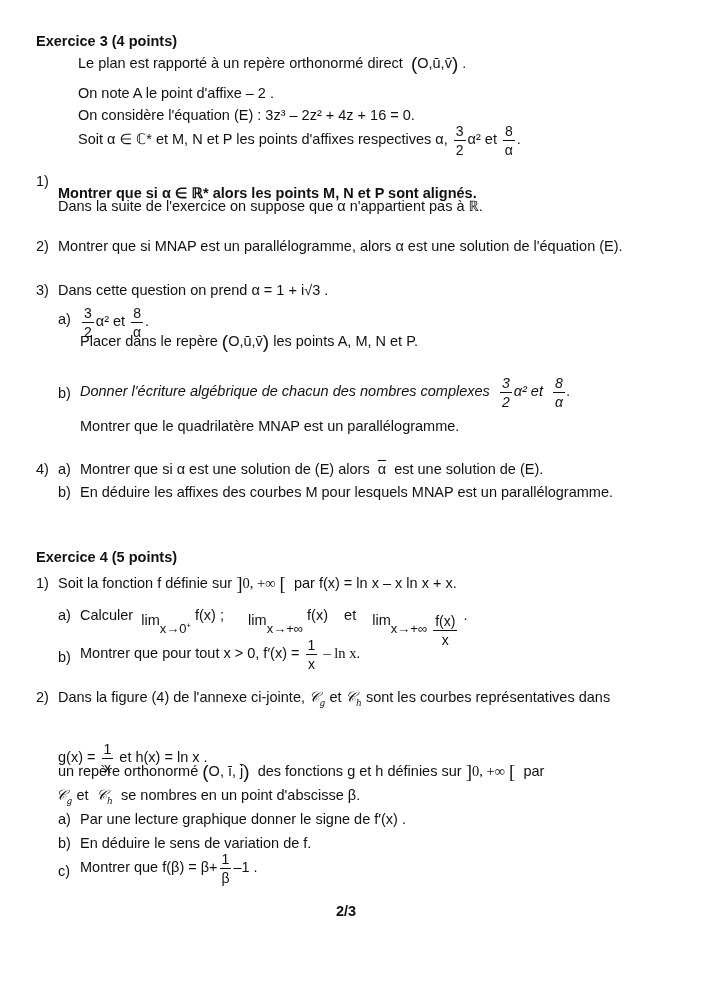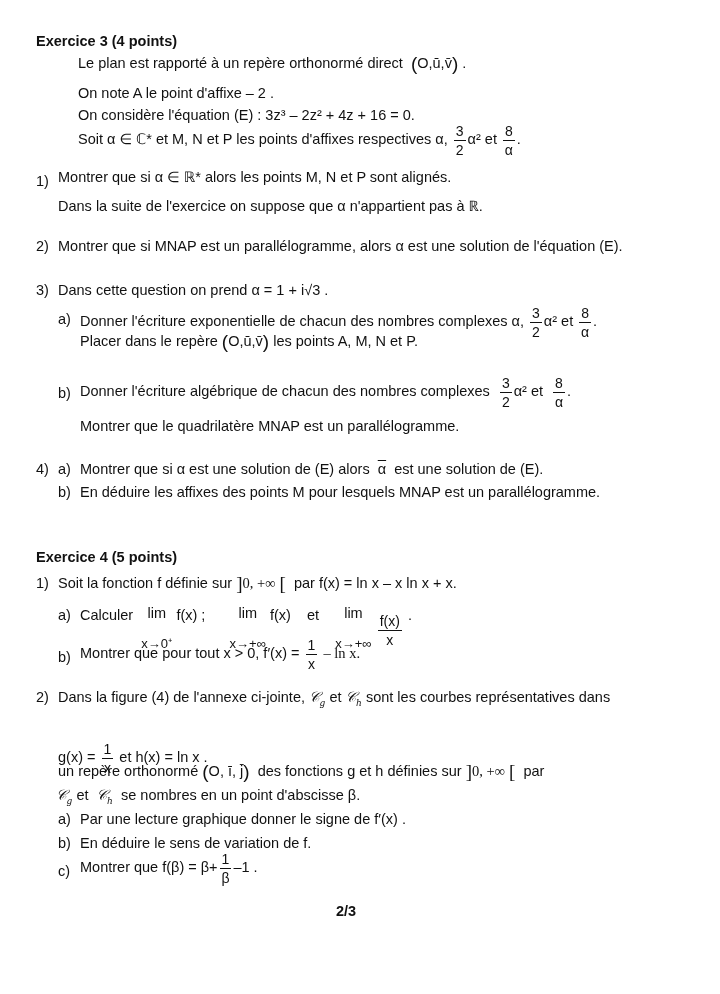--- a/index.html
+++ b/index.html
@@ -11,21 +11,21 @@
   .bold { font-weight: bold; }
   .serif { font-family: "Liberation Serif", serif; }
   .frac {
     display: inline-flex; flex-direction: column; align-items: center;
     vertical-align: middle; line-height: 1; margin: 0 2px; font-size: 14px;
   }
   .frac .num { padding: 0 2px 2px 2px; border-bottom: 1px solid #111; }
   .frac .den { padding-top: 2px; }
   .sub { font-size: 9px; vertical-align: sub; }
   .lim {
-    display: inline-flex; flex-direction: column; align-items: center;
+    display: inline-flex; align-items: center;
     vertical-align: top; line-height: 1;
   }
   .lim .under { font-size: 13px; margin-top: 16px; }
   .paren { font-size: 19px; vertical-align: -2px; }
   .bracket { font-size: 19px; vertical-align: -2px; font-family: "Liberation Serif", serif; }
   .overline { text-decoration: overline; }
   .script { font-family: "DejaVu Serif", serif; font-style: italic; text-align: right; }
 </style>
 </head>
 <body>
@@ -47,51 +47,50 @@
       <span class="den">2</span>
     </span><span>α²</span>
   <span>et</span>
   <span class="frac">
       <span class="num">8</span>
       <span class="den">α</span>
     </span>.
 </div>
 
 <div class="abs" style="left:36px; top:172px;">1)</div>
-<div class="abs" style="left:58px; top:168px;">Montrer que si α ∈ ℝ* alors les points M, N et P sont alignés.</div>
+<div class="abs" style="left:58px; top:184px;font-weight:bold;">Montrer que si α ∈ ℝ* alors les points M, N et P sont alignés.</div>
 <div class="abs" style="left:58px; top:197px;">Dans la suite de l'exercice on suppose que α n'appartient pas à ℝ.</div>
 
 <div class="abs" style="left:36px; top:237px;">2)</div>
 <div class="abs" style="left:58px; top:237px;">Montrer que si MNAP est un parallélogramme, alors α est une solution de l'équation (E).</div>
 
 <div class="abs" style="left:36px; top:281px;">3)</div>
 <div class="abs" style="left:58px; top:281px;">Dans cette question on prend  α = 1 + i√3 .</div>
 
 <div class="abs" style="left:58px; top:310px;">a)</div>
 <div class="abs" style="left:80px; top:306px;">
-  <span>Donner l'écriture exponentielle de chacun des nombres complexes α,</span>
   <span class="frac">
       <span class="num">3</span>
       <span class="den">2</span>
     </span><span>α²</span>
   <span>et</span>
   <span class="frac">
       <span class="num">8</span>
       <span class="den">α</span>
     </span>.
 </div>
 
 <div class="abs" style="left:80px; top:332px;">
   <span>Placer dans le repère</span>
   <span class="paren">(</span><span>O,ū,v̄</span><span class="paren">)</span>
   <span>les points A, M, N et P.</span>
 </div>
 
 <div class="abs" style="left:58px; top:384px;">b)</div>
-<div class="abs" style="left:80px; top:376px;">
+<div class="abs" style="left:80px; top:376px;font-style:italic;">
   <span>Donner l'écriture algébrique de chacun des nombres complexes</span>
   &nbsp;<span class="frac">
       <span class="num">3</span>
       <span class="den">2</span>
     </span><span>α²</span>
   <span>et</span>
   &nbsp;<span class="frac">
       <span class="num">8</span>
       <span class="den">α</span>
     </span>.
@@ -100,21 +99,21 @@
 <div class="abs" style="left:80px; top:417px;">Montrer que le quadrilatère MNAP est un parallélogramme.</div>
 
 <div class="abs" style="left:36px; top:460px;">4)</div>
 <div class="abs" style="left:58px; top:460px;">a)</div>
 <div class="abs" style="left:80px; top:460px;">
   <span>Montrer que si α est une solution de (E) alors</span>
   &nbsp;<span class="overline">α</span>&nbsp;
   <span>est une solution de (E).</span>
 </div>
 <div class="abs" style="left:58px; top:483px;">b)</div>
-<div class="abs" style="left:80px; top:483px;">En déduire les affixes des points M pour lesquels MNAP est un parallélogramme.</div>
+<div class="abs" style="left:80px; top:483px;">En déduire les affixes des courbes M pour lesquels MNAP est un parallélogramme.</div>
 
 <div class="abs bold" style="left:36px; top:548px;">Exercice 4 (5 points)</div>
 
 <div class="abs" style="left:36px; top:574px;">1)</div>
 <div class="abs" style="left:58px; top:574px;">
   <span>Soit  la fonction f définie sur</span>
   <span class="bracket">]</span><span class="serif">0, +∞</span> <span class="bracket">[</span>&nbsp;
   <span>par   f(x) = ln x – x ln x + x.</span>
 </div>
 

